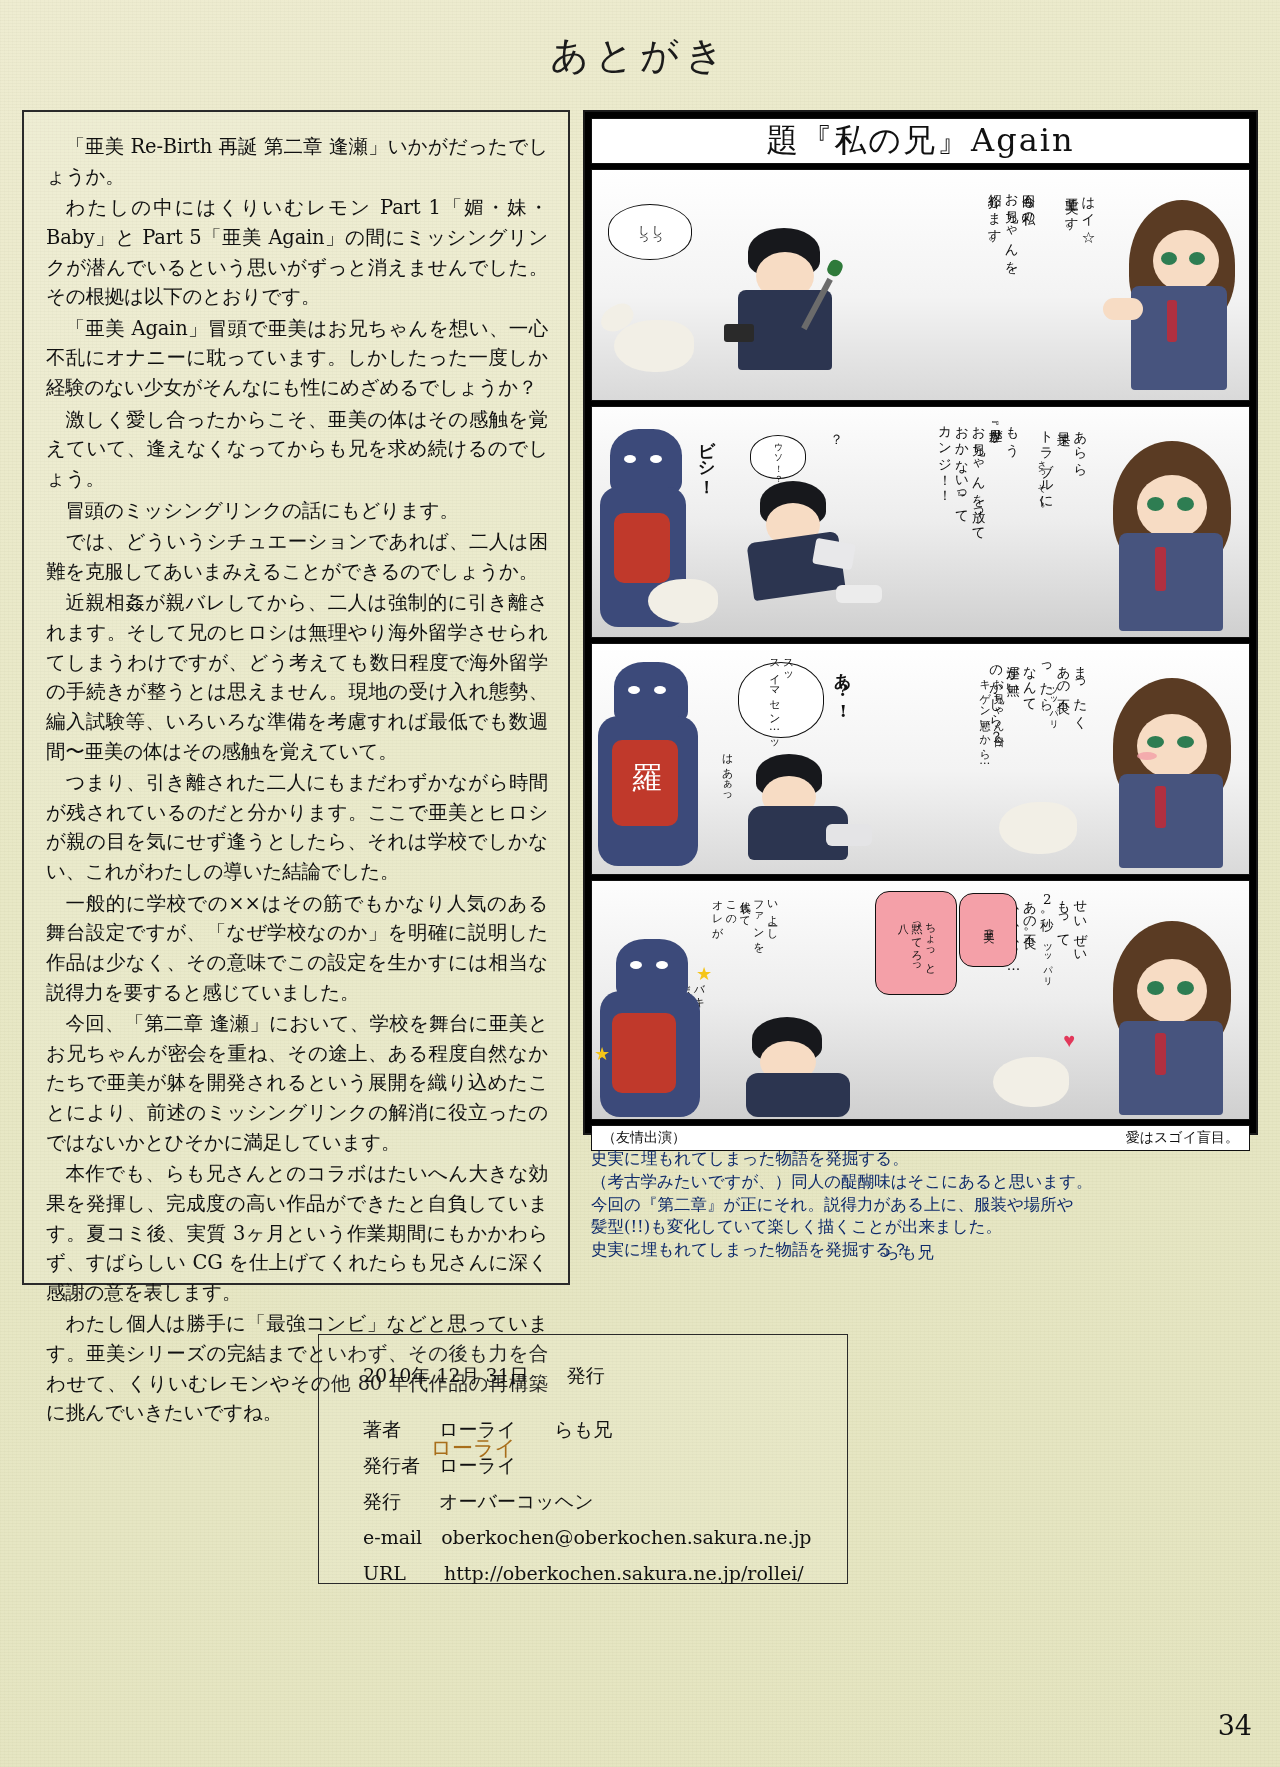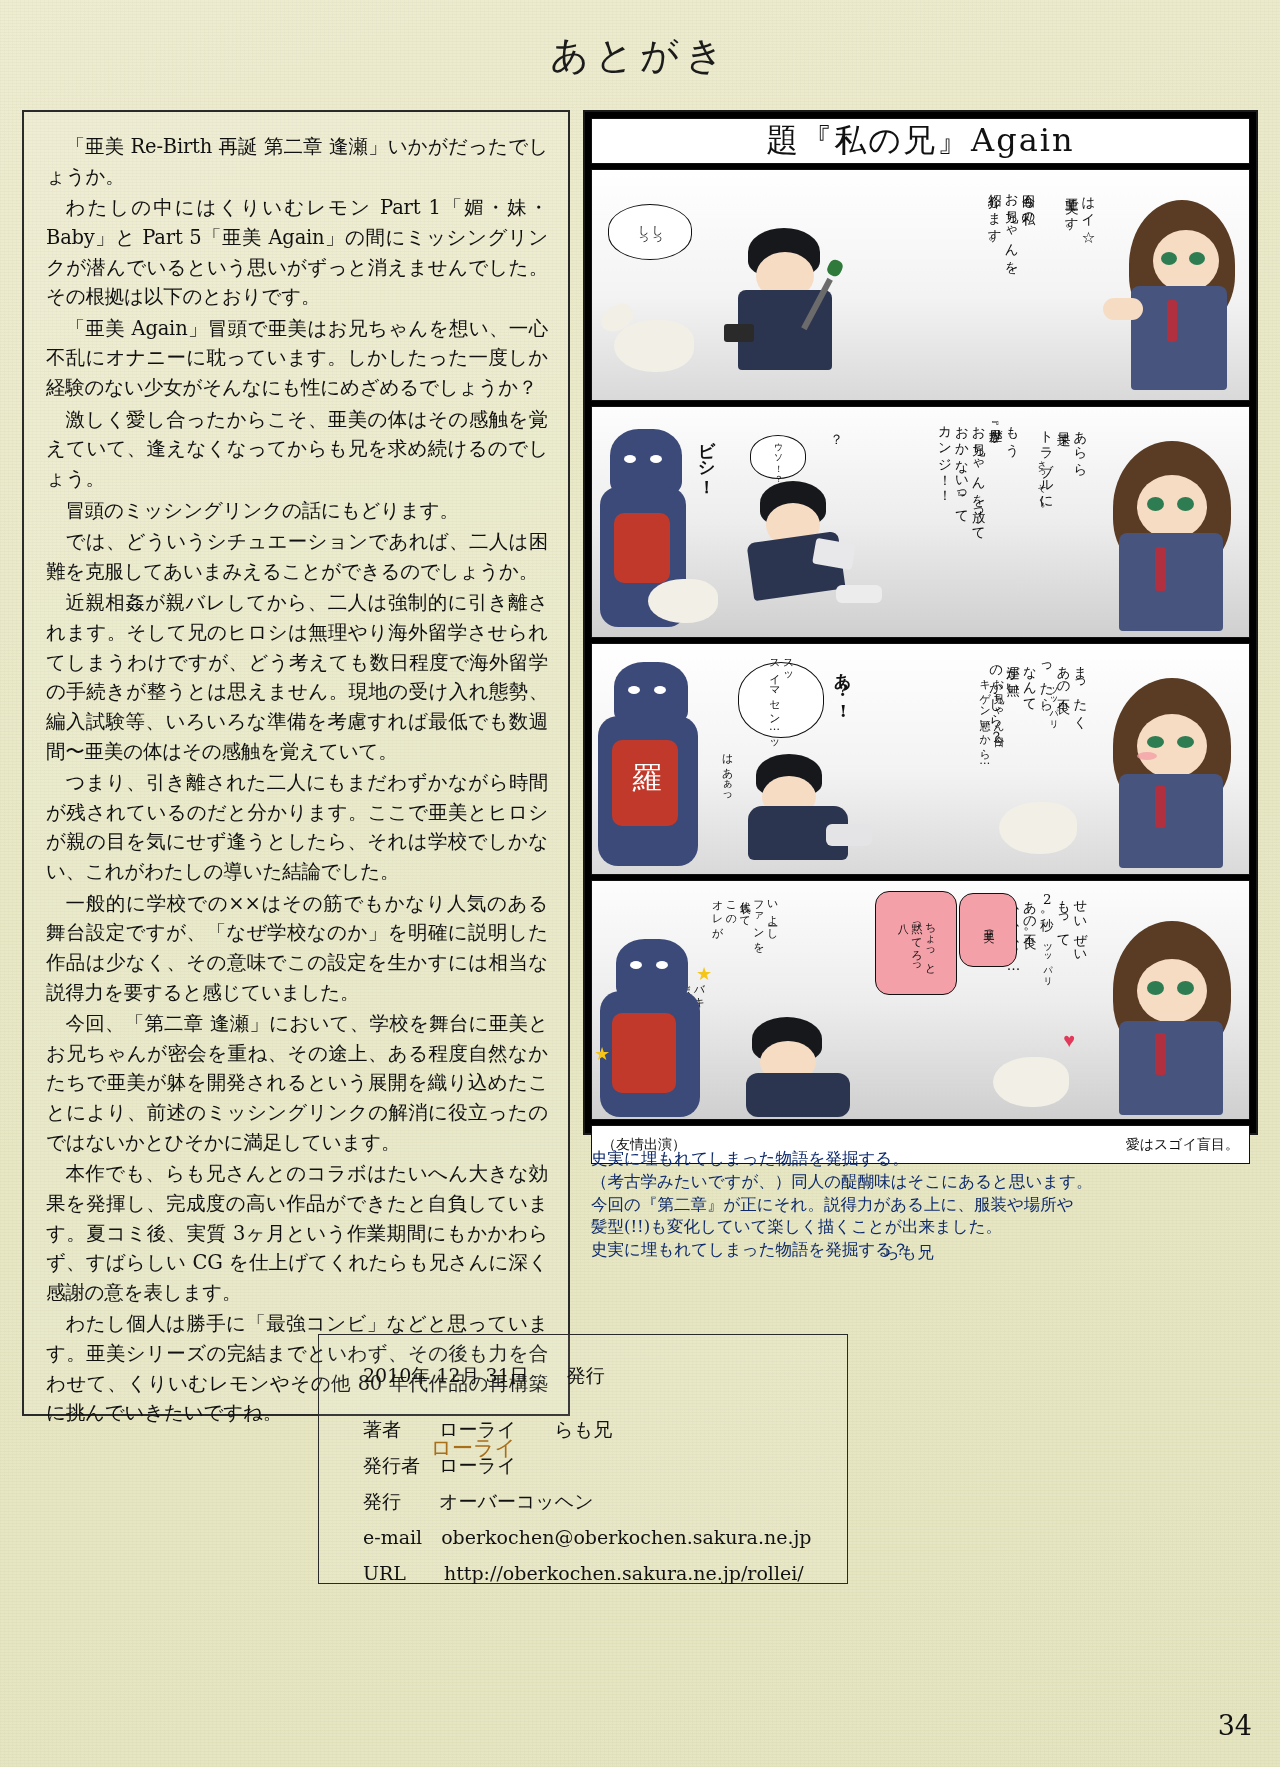--- a/index.html
+++ b/index.html
@@ -35,21 +35,21 @@
     color: #1b1b1b;
     font-family: "DejaVu Serif", serif;
   }
 
   
   .essay-box {
     position: absolute;
     left: 22px;
     top: 110px;
     width: 548px;
-    height: 1306px;
+    height: 1175px;
     border: 2px solid #2a2a2a;
     background: rgba(255,255,255,0.10);
     box-sizing: border-box;
     padding: 20px 20px 14px 22px;
   }
   .essay-box p {
     margin: 0 0 2px 0;
     text-indent: 1em;
     font-size: 19.5px;
     line-height: 1.52;
@@ -193,21 +193,21 @@
     font-size: 20px;
   }
   .star {
     position: absolute;
     color: #f5c518;
     font-size: 18px;
   }
 
   .comic-footer {
     position: relative;
-    height: 39px;
+    height: 26px;
     margin-top: 5px;
     background: #fff;
     border: 1px solid #111;
     display: flex;
     align-items: center;
     justify-content: space-between;
     padding: 0 10px;
     box-sizing: border-box;
     font-size: 14px;
     color: #111;

